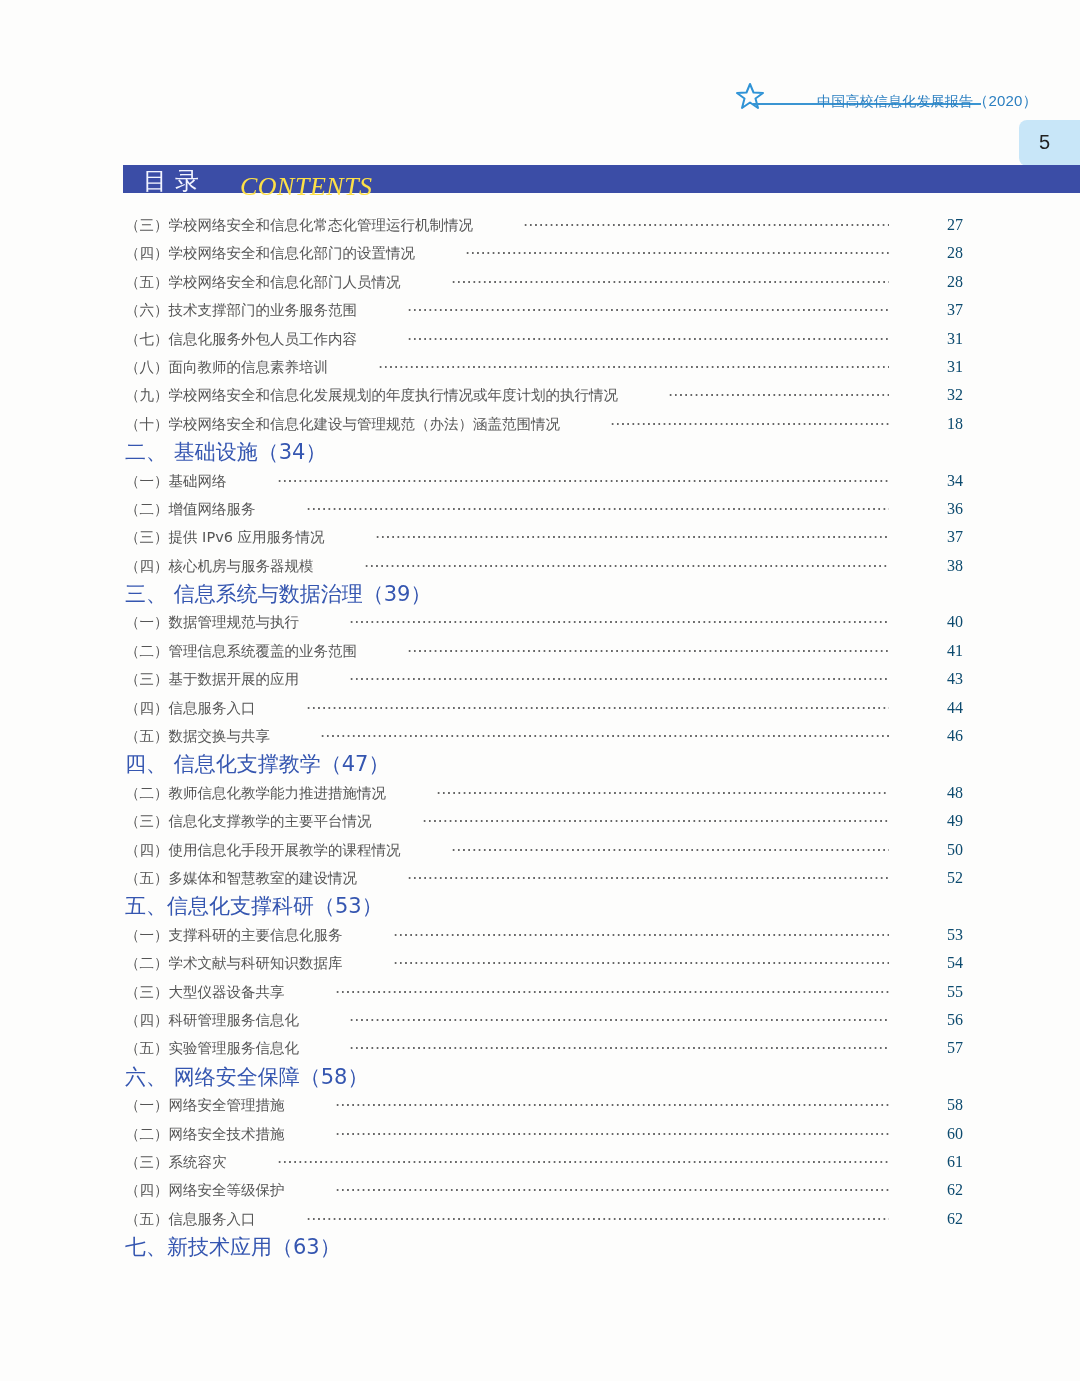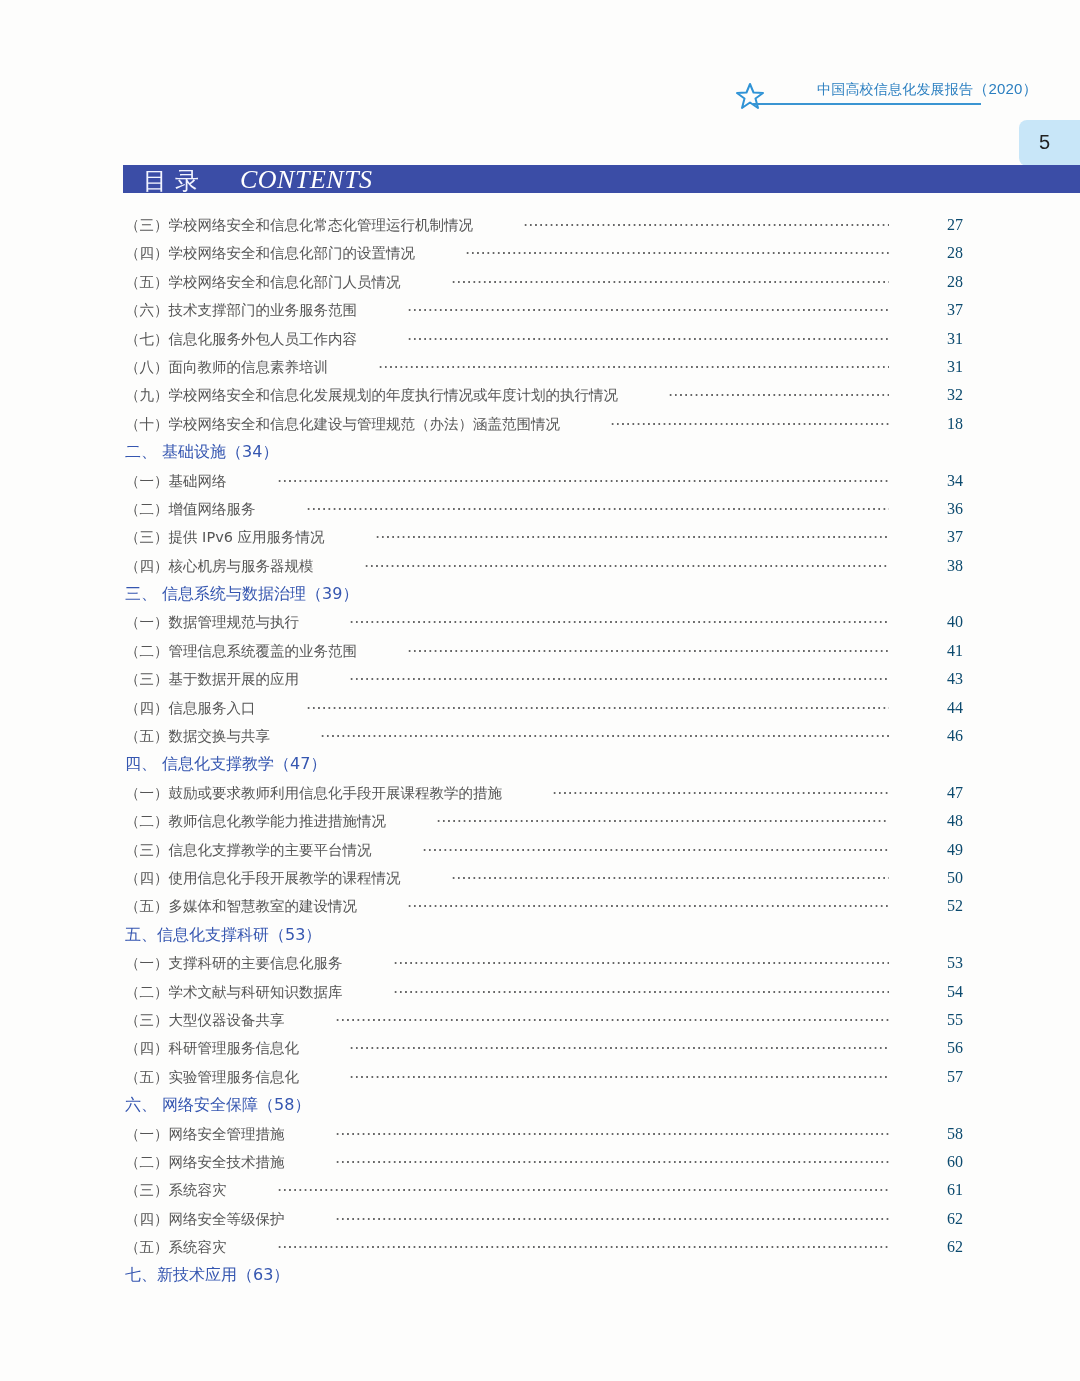--- a/index.html
+++ b/index.html
@@ -6,21 +6,21 @@
     body {
       width: 1080px; height: 1381px; position: relative; overflow: hidden;
       background: #fdfdfc;
       font-family: "DejaVu Sans", "Liberation Sans", sans-serif;
     }
     .header {
       position: absolute; left: 735px; top: 80px; width: 300px; height: 30px;
     }
     .header .star { position: absolute; left: 0; top: 2px; width: 30px; height: 28px; }
     .header .title {
-      position: absolute; left: 82px; top: 0; font-size: 14px; color: #2b7fc0;
+      position: absolute; left: 82px; top: 12px; font-size: 14px; color: #2b7fc0;
       white-space: nowrap; letter-spacing: 0.2px;
     }
     .header .title .yr { font-family: "Liberation Sans", sans-serif; font-size: 15px; }
     .header .rule {
       position: absolute; left: 18px; top: 23px; width: 228px; height: 2px; background: #3a95d2;
     }
     .page-tab {
       position: absolute; left: 1019px; top: 120px; width: 70px; height: 46px;
       background: #c8e6f8; border-radius: 8px 0 0 8px;
     }
@@ -29,38 +29,38 @@
       font-family: "Liberation Sans", sans-serif;
     }
     .banner {
       position: absolute; left: 123px; top: 165px; width: 1004px; height: 28px;
       background: #3b4da6;
     }
     .banner .cn {
       position: absolute; left: 20px; top: 0px; color: #f2f4ff; font-size: 24px; letter-spacing: 8px;
     }
     .banner .en {
-      position: absolute; left: 117px; top: 0px; color: #ffffff; font-size: 26px;
+      position: absolute; left: 117px; top: 7px; color: #fde047; font-size: 26px;
       font-family: "Liberation Serif", "DejaVu Serif", serif; font-style: italic; letter-spacing: 0.5px;
     }
     .toc { position: absolute; left: 125px; top: 211px; width: 850px; }
     .row { position: relative; height: 28.4px; line-height: 28.4px; font-size: 14.5px; gap: 48px; }
     .entry { color: #555; display: flex; align-items: baseline; }
     .entry .lbl { white-space: nowrap; padding-right: 2px; }
     .entry .dots {
       flex: 1; height: 2px; margin-right: 10px;
       background-image: radial-gradient(circle, #666 0.9px, transparent 1px);
       background-size: 5.2px 2px; background-repeat: repeat-x;
       transform: translateY(-4px);
     }
     .entry .pg {
       width: 24px; text-align: left; color: #0c4a6e; margin-right: 4px;
       font-family: "Liberation Serif", serif; font-size: 16px;
     }
-    .section { color: #3556b0; font-size: 16px; }
+    .section { color: #3556b0; font-size: 21px; }
   </style>
 </head>
 <body>
 
 <div class="header">
   <svg class="star" viewBox="0 0 30 28">
     <path d="M15 2 L18.5 10.5 L28 11 L20.5 16.5 L23 26 L15 20.5 L7 26 L9.5 16.5 L2 11 L11.5 10.5 Z" fill="none" stroke="#2f93d6" stroke-width="2" stroke-linejoin="round"></path>
   </svg>
   <div class="rule"></div>
   <div class="title">
@@ -160,25 +160,20 @@
       <span class="dots"></span>
       <span class="pg">44</span>
     </div>
     <div class="row entry">
       <span class="lbl">（五）数据交换与共享</span>
       <span class="dots"></span>
       <span class="pg">46</span>
     </div>
     <div class="row section"><span>四、 信息化支撑教学（47）</span></div>
     <div class="row entry">
-      <span class="lbl">（一）鼓励或要求教师利用信息化手段开展课程教学的措施</span>
-      <span class="dots"></span>
-      <span class="pg">47</span>
-    </div>
-    <div class="row entry">
       <span class="lbl">（二）教师信息化教学能力推进措施情况</span>
       <span class="dots"></span>
       <span class="pg">48</span>
     </div>
     <div class="row entry">
       <span class="lbl">（三）信息化支撑教学的主要平台情况</span>
       <span class="dots"></span>
       <span class="pg">49</span>
     </div>
     <div class="row entry">
@@ -232,18 +227,18 @@
       <span class="lbl">（三）系统容灾</span>
       <span class="dots"></span>
       <span class="pg">61</span>
     </div>
     <div class="row entry">
       <span class="lbl">（四）网络安全等级保护</span>
       <span class="dots"></span>
       <span class="pg">62</span>
     </div>
     <div class="row entry">
-      <span class="lbl">（五）系统容灾</span>
+      <span class="lbl">（五）信息服务入口</span>
       <span class="dots"></span>
       <span class="pg">62</span>
     </div>
     <div class="row section"><span>七、新技术应用（63）</span></div>
   </div>
 
 </body></html>

